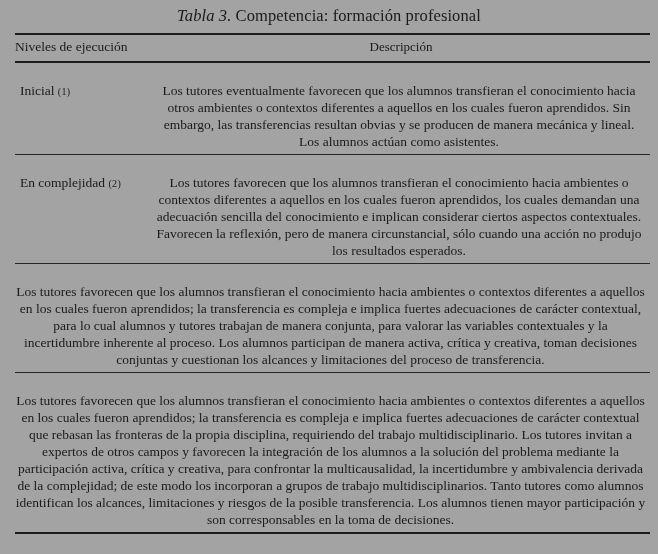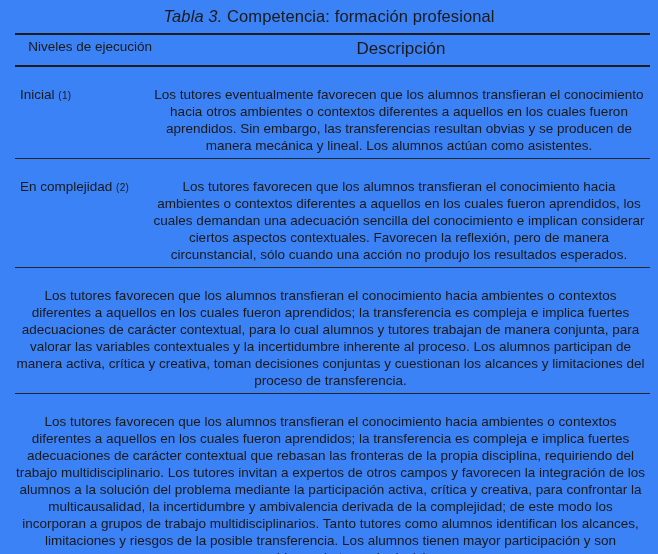--- a/index.html
+++ b/index.html
@@ -4,23 +4,23 @@
 <style>
   html, body {
     margin: 0;
     padding: 0;
     background: #fbfbfa;
   }
   .page {
     position: relative;
     width: 658px;
     height: 554px;
-    background: #3b82f6;
+    background: #a3a3a3;
     color: #1a1a1a;
-    font-family: Liberation Sans, sans-serif;
+    font-family: Liberation Serif, serif;
     overflow: hidden;
     box-sizing: border-box;
   }
   .title {
     text-align: center;
     padding-top: 5px;
     height: 28px;
     font-size: 16.5px;
     line-height: 22px;
     letter-spacing: 0.1px;
@@ -49,30 +49,30 @@
   .cell-desc {
     flex: 1;
     font-size: 13.5px;
     line-height: 17px;
     padding-right: 4px;
     text-align: center;
   }
   .hdr-level {
     width: 137px;
     flex-shrink: 0;
-    text-align: right;
+    text-align: left;
     font-size: 13.5px;
     line-height: 16px;
   }
   .hdr-desc {
     flex: 1;
     display: flex;
     align-items: center;
     justify-content: center;
-    font-size: 17px;
+    font-size: 13px;
   }
   .row {
     display: flex;
     border-bottom: 1px solid #262626;
     padding: 3px 0 4px 0;
     margin-top: 16px;
   }
   .row:last-child {
     border-bottom: 2px solid #1c1c1c;
   }

